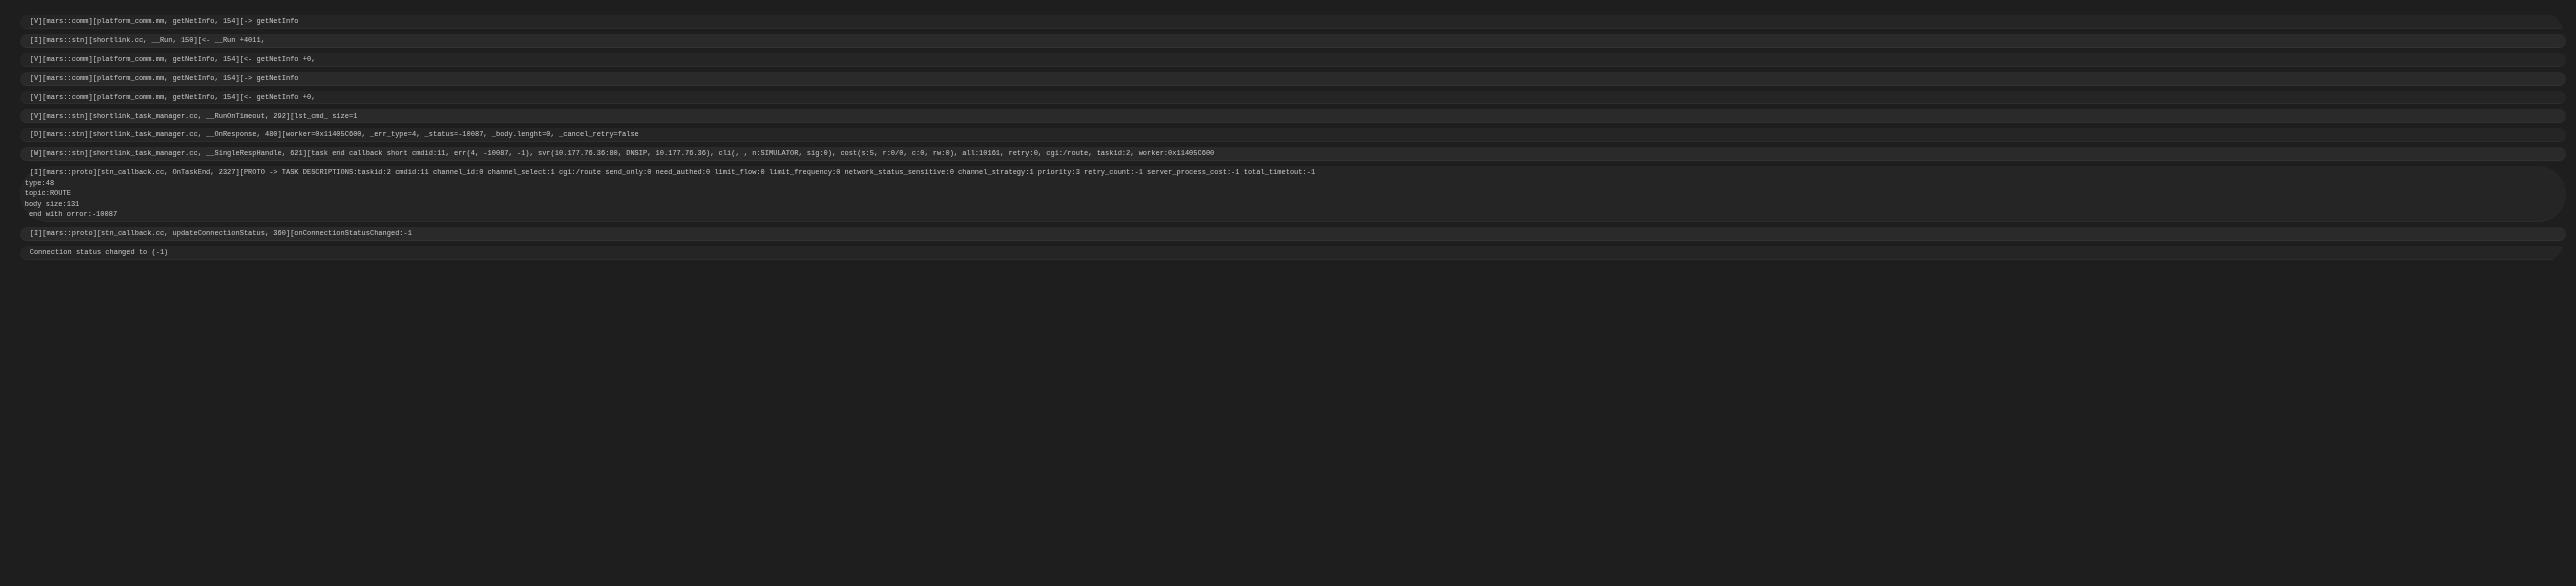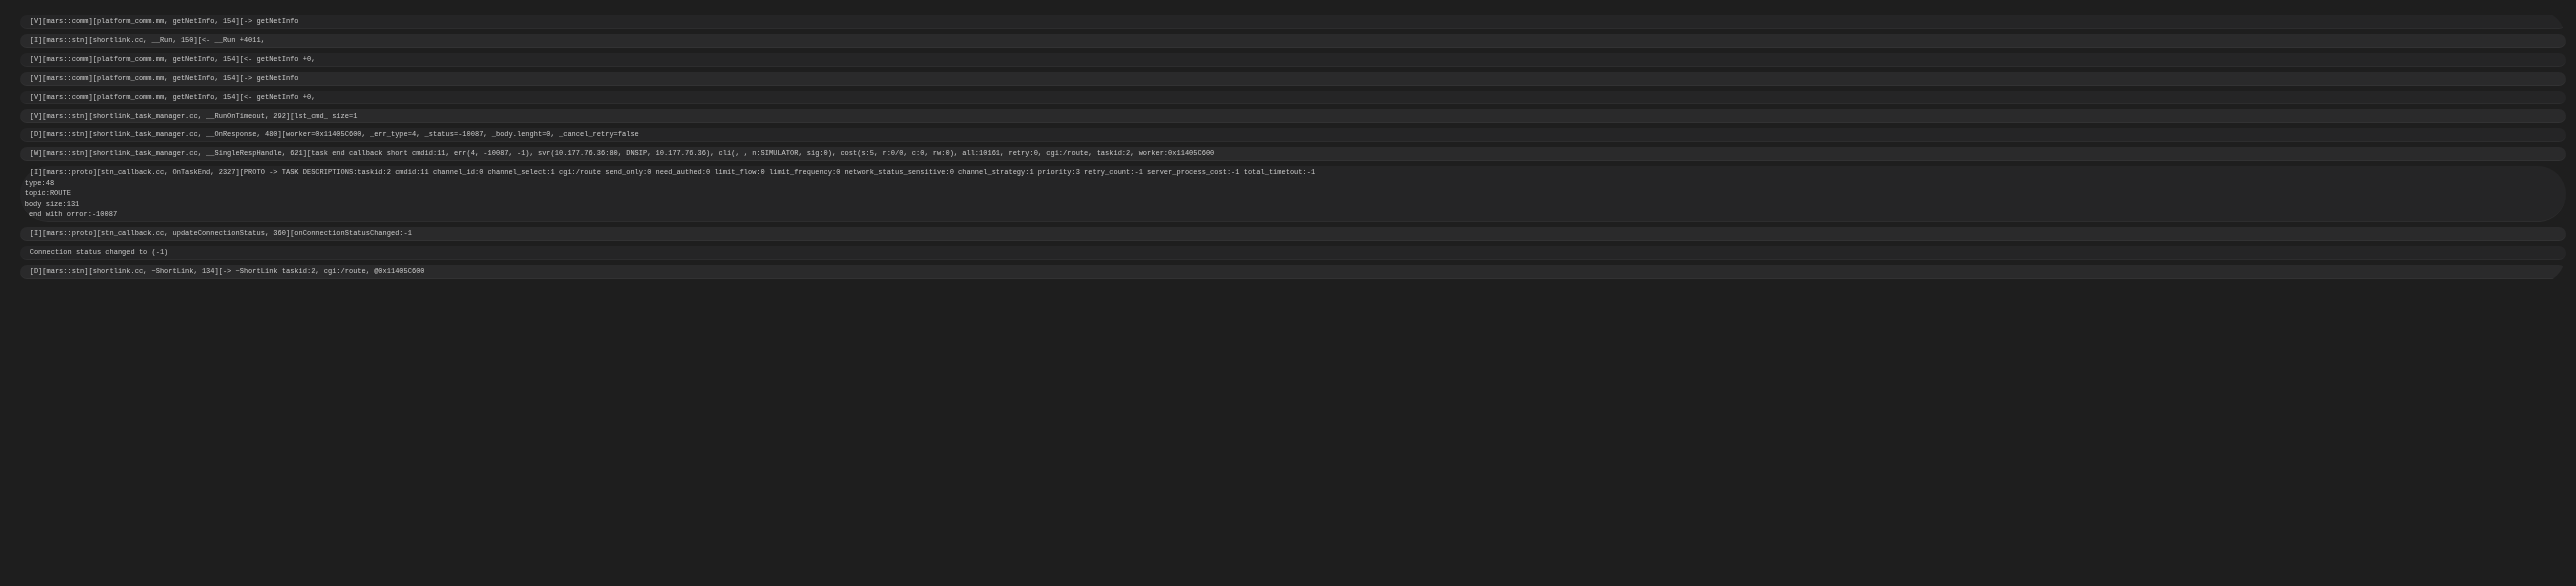--- a/index.html
+++ b/index.html
@@ -47,15 +47,14 @@
   <div class="log-row"><span class="log-text">[V][mars::stn][shortlink_task_manager.cc, __RunOnTimeout, 292][lst_cmd_ size=1</span></div>
   <div class="log-row"><span class="log-text">[D][mars::stn][shortlink_task_manager.cc, __OnResponse, 480][worker=0x11405C600, _err_type=4, _status=-10087, _body.lenght=0, _cancel_retry=false</span></div>
   <div class="log-row"><span class="log-text">[W][mars::stn][shortlink_task_manager.cc, __SingleRespHandle, 621][task end callback short cmdid:11, err(4, -10087, -1), svr(10.177.76.36:80, DNSIP, 10.177.76.36), cli(, , n:SIMULATOR, sig:0), cost(s:5, r:0/0, c:0, rw:0), all:10161, retry:0, cgi:/route, taskid:2, worker:0x11405C600</span></div>
   <div class="log-row"><span class="log-text">[I][mars::proto][stn_callback.cc, OnTaskEnd, 2327][PROTO -&gt; TASK DESCRIPTIONS:taskid:2 cmdid:11 channel_id:0 channel_select:1 cgi:/route send_only:0 need_authed:0 limit_flow:0 limit_frequency:0 network_status_sensitive:0 channel_strategy:1 priority:3 retry_count:-1 server_process_cost:-1 total_timetout:-1
 type:48
 topic:ROUTE
 body size:131
  end with orror:-10087</span></div>
   <div class="log-row"><span class="log-text">[I][mars::proto][stn_callback.cc, updateConnectionStatus, 360][onConnectionStatusChanged:-1</span></div>
   <div class="log-row"><span class="log-text">Connection status changed to (-1)</span></div>
-  <div class="log-row"><span class="log-text">[D][mars::stn][shortlink.cc, ~ShortLink, 134][-&gt; ~ShortLink taskid:2, cgi:/route, @0x11405C600</span></div>
 </div>
 
 
 </body></html>

